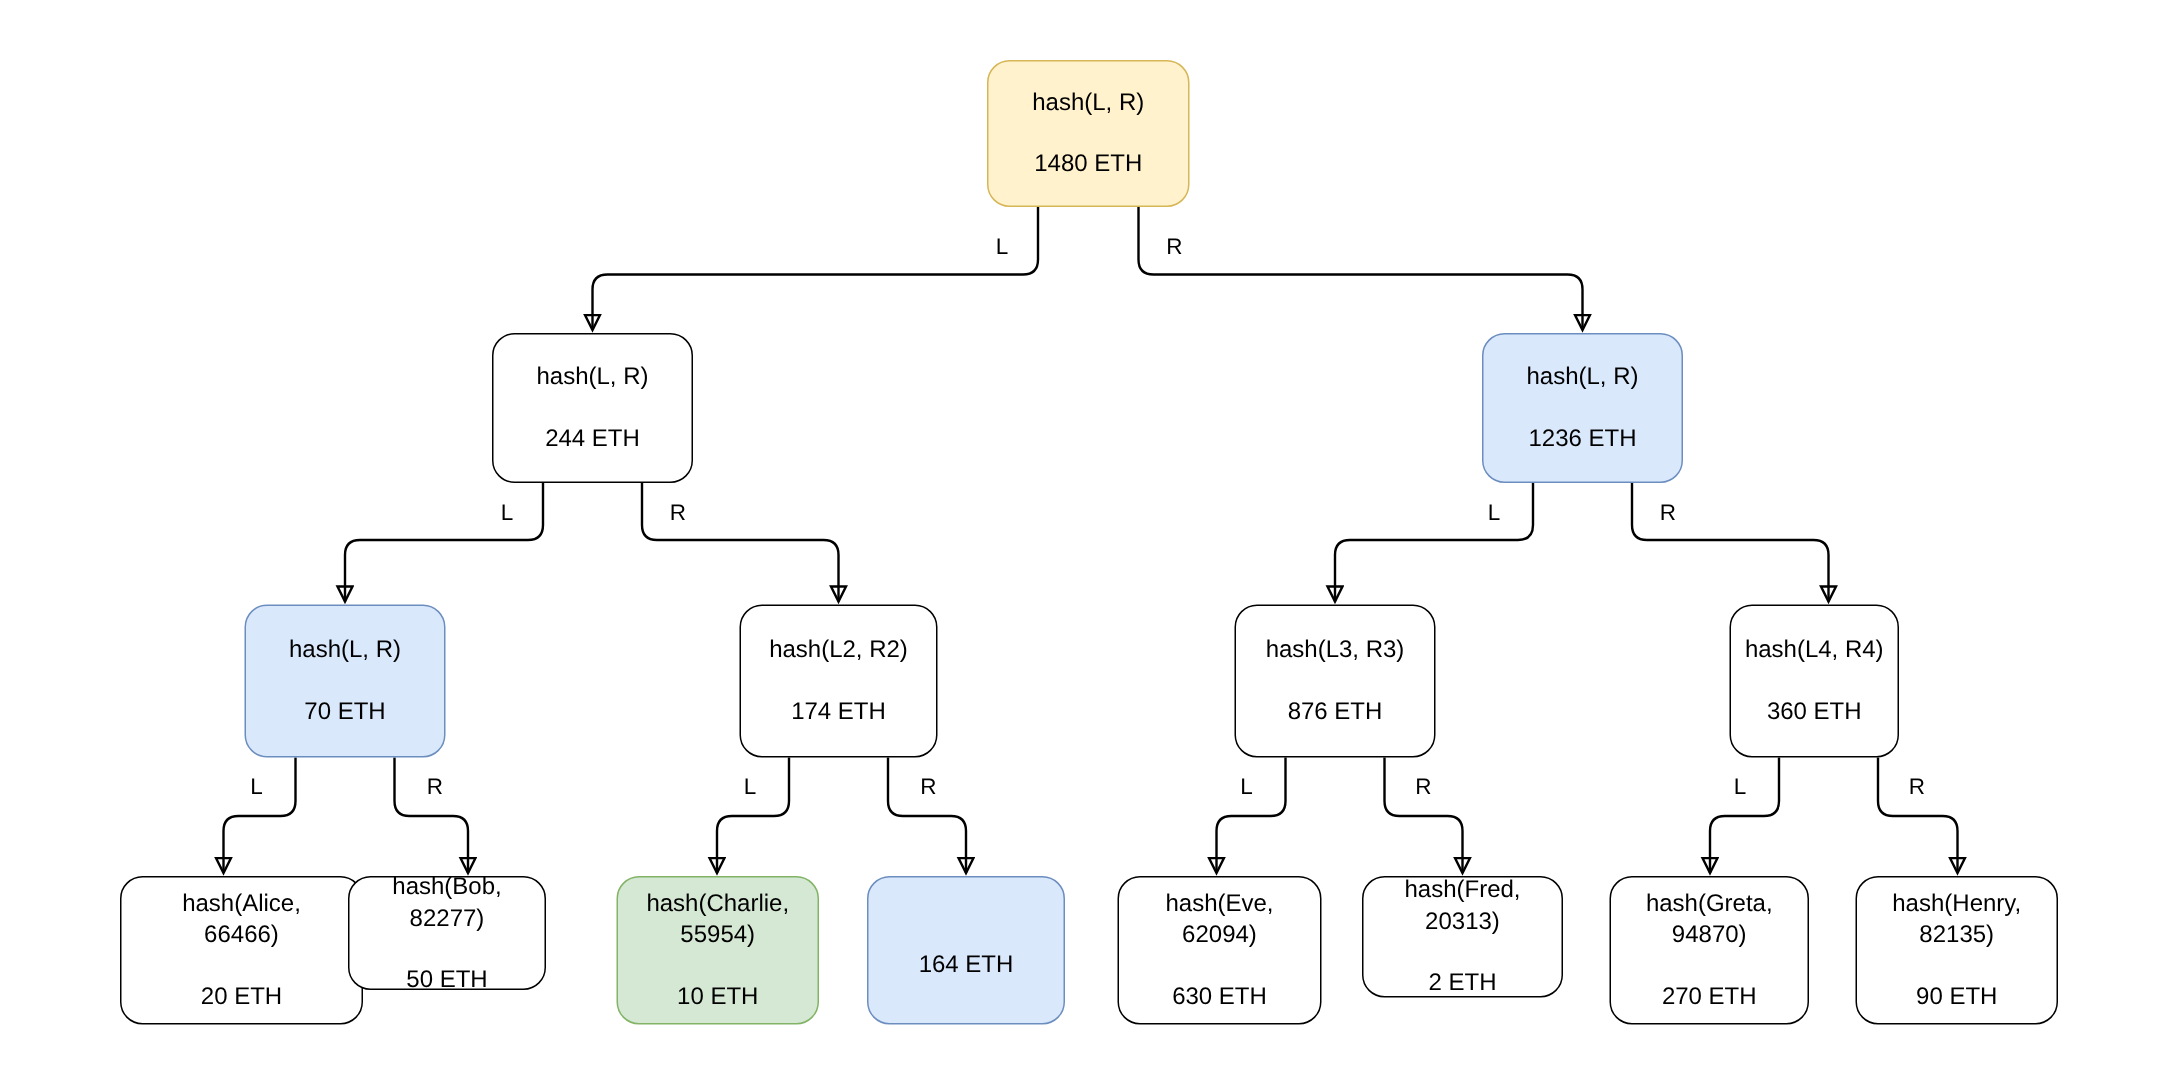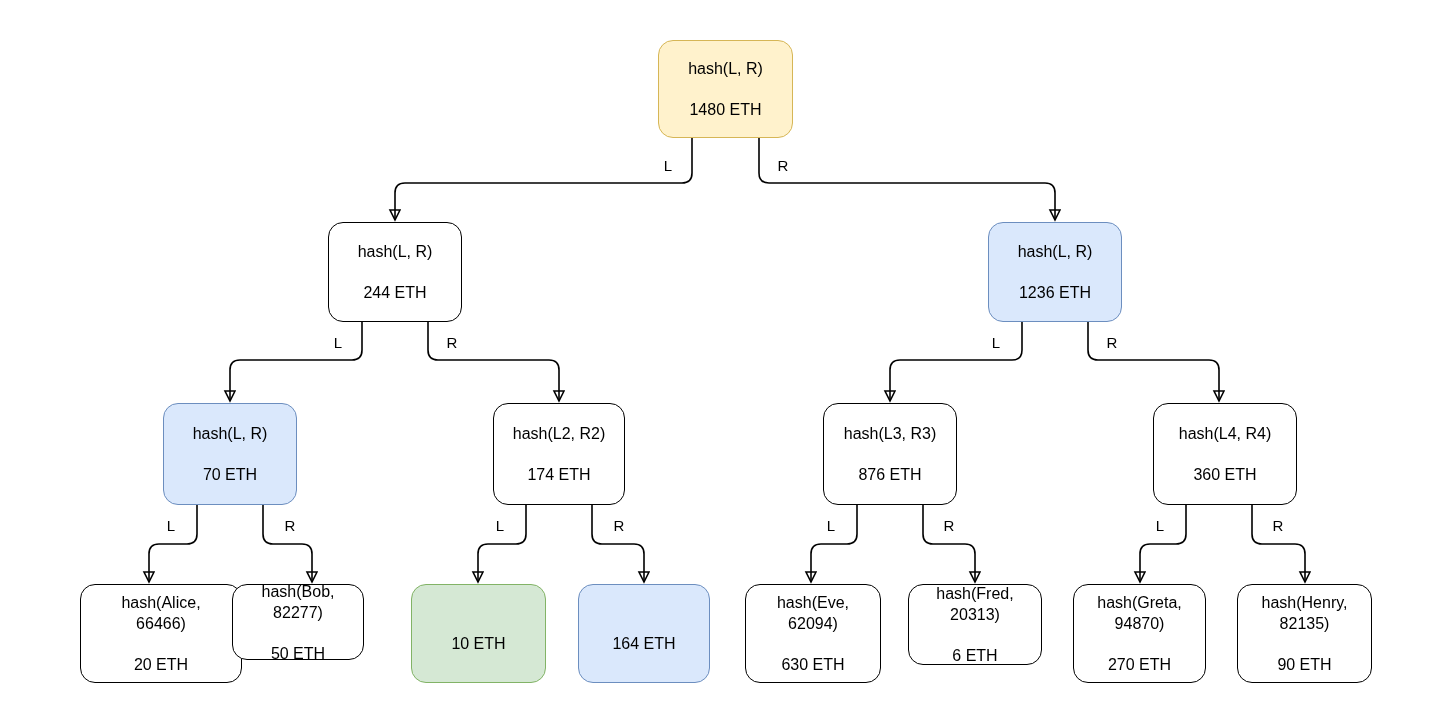--- a/index.html
+++ b/index.html
@@ -90,51 +90,52 @@
   <div class="node" style="left:493px;top:403px;width:132px;height:102px">
     <span class="hash">hash(L2, R2)</span>
     <span class="amount">174 ETH</span>
   </div>
 
   <div class="node" style="left:823px;top:403px;width:134px;height:102px">
     <span class="hash">hash(L3, R3)</span>
     <span class="amount">876 ETH</span>
   </div>
 
-  <div class="node" style="left:1153px;top:403px;width:144px;height:102px">
+  <div class="node" style="left:1153px;top:403px;width:113px;height:102px">
     <span class="hash">hash(L4, R4)</span>
     <span class="amount">360 ETH</span>
   </div>
 
   <div class="node" style="left:80px;top:584px;width:162px;height:99px">
     <span class="hash">hash(Alice, 66466)</span>
     <span class="amount">20 ETH</span>
   </div>
 
   <div class="node" style="left:232px;top:584px;width:132px;height:76px">
     <span class="hash">hash(Bob, 82277)</span>
     <span class="amount">50 ETH</span>
   </div>
 
   <div class="node green" style="left:411px;top:584px;width:135px;height:99px">
+    <span class="hash">hash(Charlie, 55954)</span>
     <span class="amount">10 ETH</span>
   </div>
 
   <div class="node blue" style="left:578px;top:584px;width:132px;height:99px">
     <span class="amount">164 ETH</span>
   </div>
 
   <div class="node" style="left:745px;top:584px;width:136px;height:99px">
     <span class="hash">hash(Eve, 62094)</span>
     <span class="amount">630 ETH</span>
   </div>
 
   <div class="node" style="left:908px;top:584px;width:134px;height:81px">
     <span class="hash">hash(Fred, 20313)</span>
-    <span class="amount">6 ETH</span>
+    <span class="amount">2 ETH</span>
   </div>
 
   <div class="node" style="left:1073px;top:584px;width:133px;height:99px">
     <span class="hash">hash(Greta, 94870)</span>
     <span class="amount">270 ETH</span>
   </div>
 
   <div class="node" style="left:1237px;top:584px;width:135px;height:99px">
     <span class="hash">hash(Henry, 82135)</span>
     <span class="amount">90 ETH</span>

